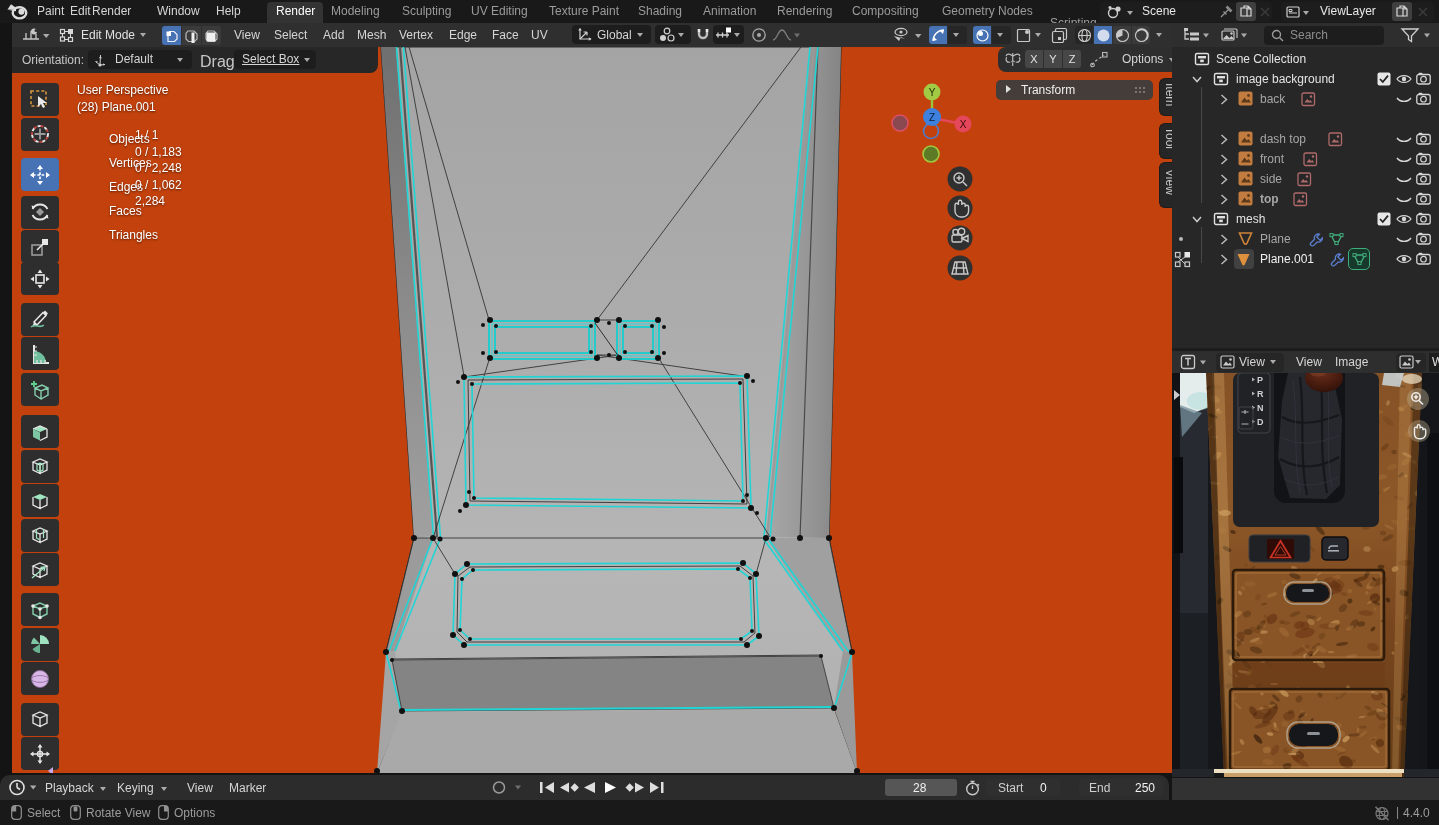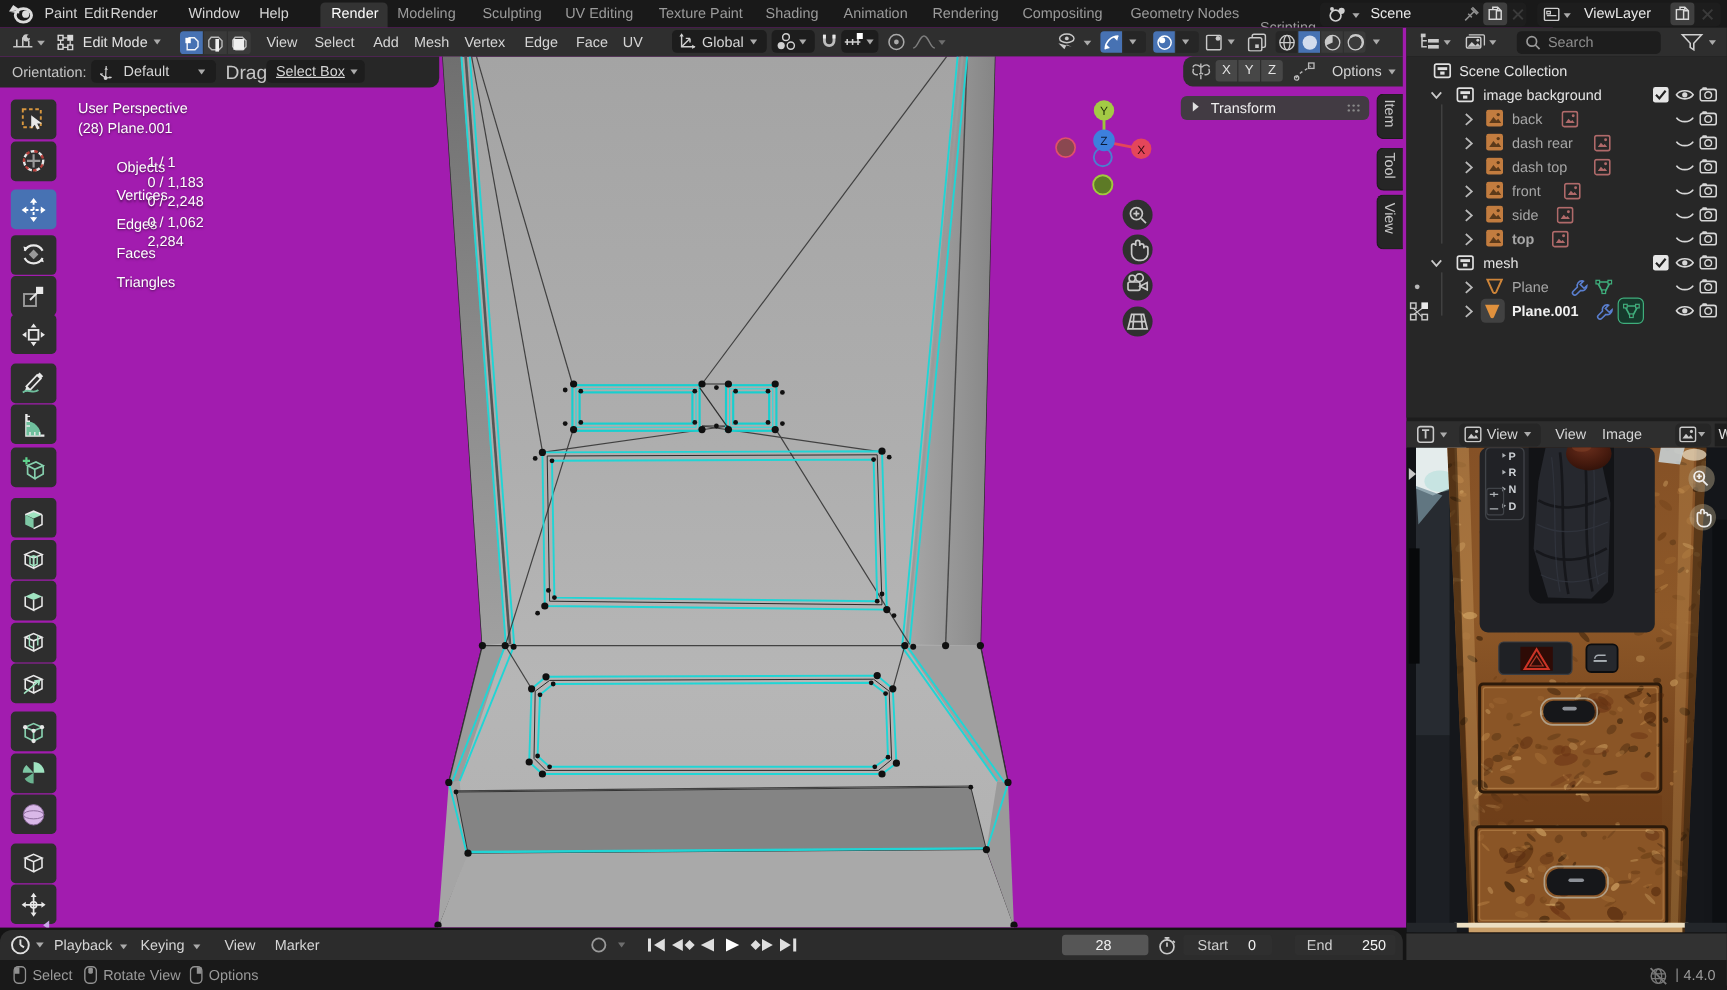--- a/index.html
+++ b/index.html
@@ -75,21 +75,21 @@
   <div class="abs" style="left:1392px;top:2px;width:20px;height:19px;background:#3f3f3f;border-radius:3px;"></div>
   <svg class="abs" style="left:1395px;top:4px" width="14" height="15" viewBox="0 0 14 15">
     <path d="M2 4 h6 v8 h-6 z" fill="none" stroke="#d8d8d8" stroke-width="1.2"></path>
     <path d="M5 4 V2 h4 l3 3 v7 h-4 M9 2 v3 h3" fill="none" stroke="#d8d8d8" stroke-width="1.2"></path>
   </svg>
   <svg class="abs" style="left:1417px;top:6px" width="12" height="12" viewBox="0 0 12 12">
     <path d="M2 2 L10 10 M10 2 L2 10" stroke="#3a3a3a" stroke-width="1.6"></path>
   </svg>
 </div>
 
-<div class="abs" id="viewport" style="left:0;top:23px;width:1294px;height:750px;background:#a21caf;overflow:hidden;">
+<div class="abs" id="viewport" style="left:12px;top:23px;width:1294px;height:750px;background:#c2410c;overflow:hidden;">
   <div class="abs" id="vheader" style="left:0;top:0;width:1169px;height:24px;background:#2f2f2f;">
 
     <svg class="abs" style="left:9px;top:4px" width="30" height="16" viewBox="0 0 30 16">
       <path d="M2 12 h16 M5 12 V6 M10 12 V4 M15 12 V7" stroke="#c8c8c8" stroke-width="1.3" fill="none"></path>
       <circle cx="13" cy="4.5" r="3" fill="#c8c8c8"></circle>
         <circle cx="15" cy="3.5" r="1.5" fill="#2f2f2f"></circle>
       <path d="M22 7 l3.2 4 l3.2 -4 z" fill="#ababab"></path>
     </svg>
 
     <svg class="abs" style="left:47px;top:5px" width="15" height="14" viewBox="0 0 15 14">
@@ -717,38 +717,20 @@
       <svg class="abs" style="left:129px;top:3px" width="15" height="15">
           <use href="#imgdata"></use>
         </svg>
       <svg class="abs" style="left:224px;top:6px" width="16" height="9">
           <use href="#eyec"></use>
         </svg>
       <svg class="abs" style="left:244px;top:3px" width="15" height="13">
           <use href="#cam"></use>
         </svg>
     </div>
-    <div class="ol-row" style="top:62px;">
-      <svg class="abs" style="left:48px;top:5px" width="8" height="11">
-          <use href="#chevr"></use>
-        </svg>
-      <svg class="abs" style="left:66px;top:2px" width="15" height="15">
-          <use href="#imgicon"></use>
-        </svg>
-      <div class="ol-txt" style="left:88px;">dash rear</div>
-      <svg class="abs" style="left:156px;top:3px" width="15" height="15">
-          <use href="#imgdata"></use>
-        </svg>
-      <svg class="abs" style="left:224px;top:6px" width="16" height="9">
-          <use href="#eyec"></use>
-        </svg>
-      <svg class="abs" style="left:244px;top:3px" width="15" height="13">
-          <use href="#cam"></use>
-        </svg>
-    </div>
     <div class="ol-row" style="top:82px;">
       <svg class="abs" style="left:48px;top:5px" width="8" height="11">
           <use href="#chevr"></use>
         </svg>
       <svg class="abs" style="left:66px;top:2px" width="15" height="15">
           <use href="#imgicon"></use>
         </svg>
       <div class="ol-txt" style="left:88px;">dash top</div>
       <svg class="abs" style="left:156px;top:3px" width="15" height="15">
           <use href="#imgdata"></use>
@@ -862,21 +844,21 @@
         <rect x="11" y="11" width="4.5" height="4.5" fill="#272727" stroke="#c9c9c9" stroke-width="1.2"></rect>
         <rect x="10.5" y="1" width="5.5" height="5.5" fill="#e8e8e8"></rect>
       </svg>
       <svg class="abs" style="left:48px;top:5px" width="8" height="11">
           <use href="#chevr"></use>
         </svg>
       <div class="abs" style="left:62px;top:0px;width:20px;height:20px;background:#414141;border-radius:4px;"></div>
       <svg class="abs" style="left:64px;top:2.5px" width="15" height="15" viewBox="0 0 15 15">
           <path d="M1.5 2 h12 L8.8 12.5 a1.6 1.6 0 0 1 -2.6 0 Z" fill="#e0913d"></path>
         </svg>
-      <div class="ol-txt" style="left:88px;color:#f0f0f0;font-weight:bold;">Plane.001</div>
+      <div class="ol-txt" style="left:88px;color:#f0f0f0;">Plane.001</div>
       <svg class="abs" style="left:158px;top:3px" width="15" height="15">
           <use href="#wrench"></use>
         </svg>
       <div class="abs" style="left:176px;top:-1px;width:22px;height:22px;background:#16392b;border:1px solid #3fae7c;border-radius:5px;"></div>
       <svg class="abs" style="left:180px;top:3px" width="15" height="14">
           <use href="#gtri"></use>
         </svg>
       <svg class="abs" style="left:224px;top:4px" width="16" height="12">
           <use href="#eyeo"></use>
         </svg>

